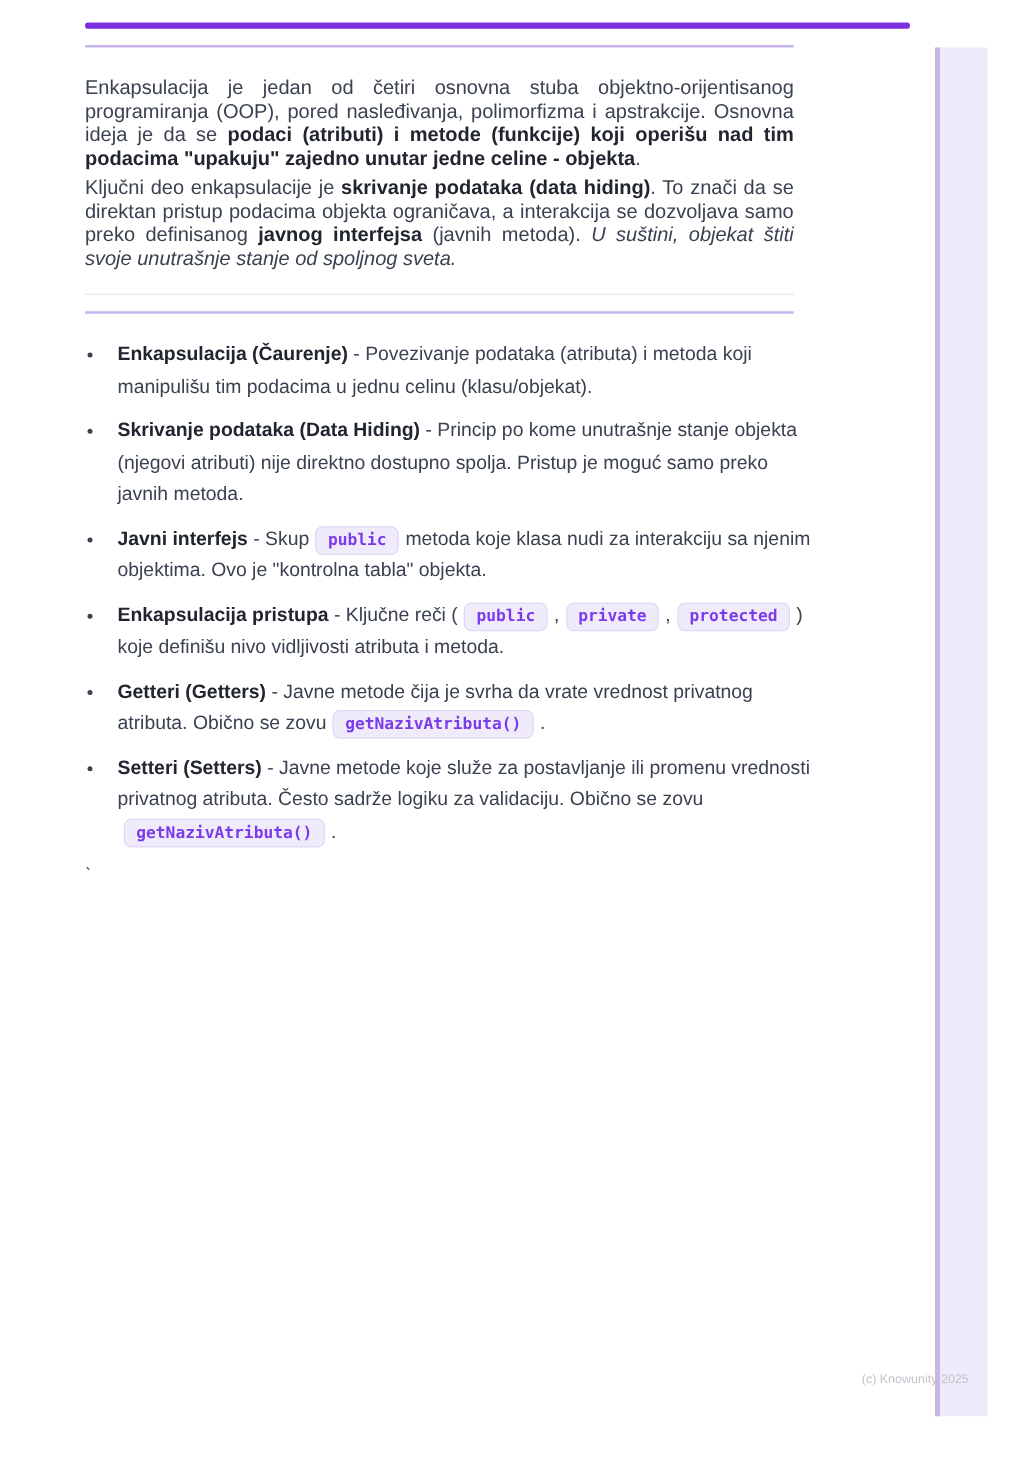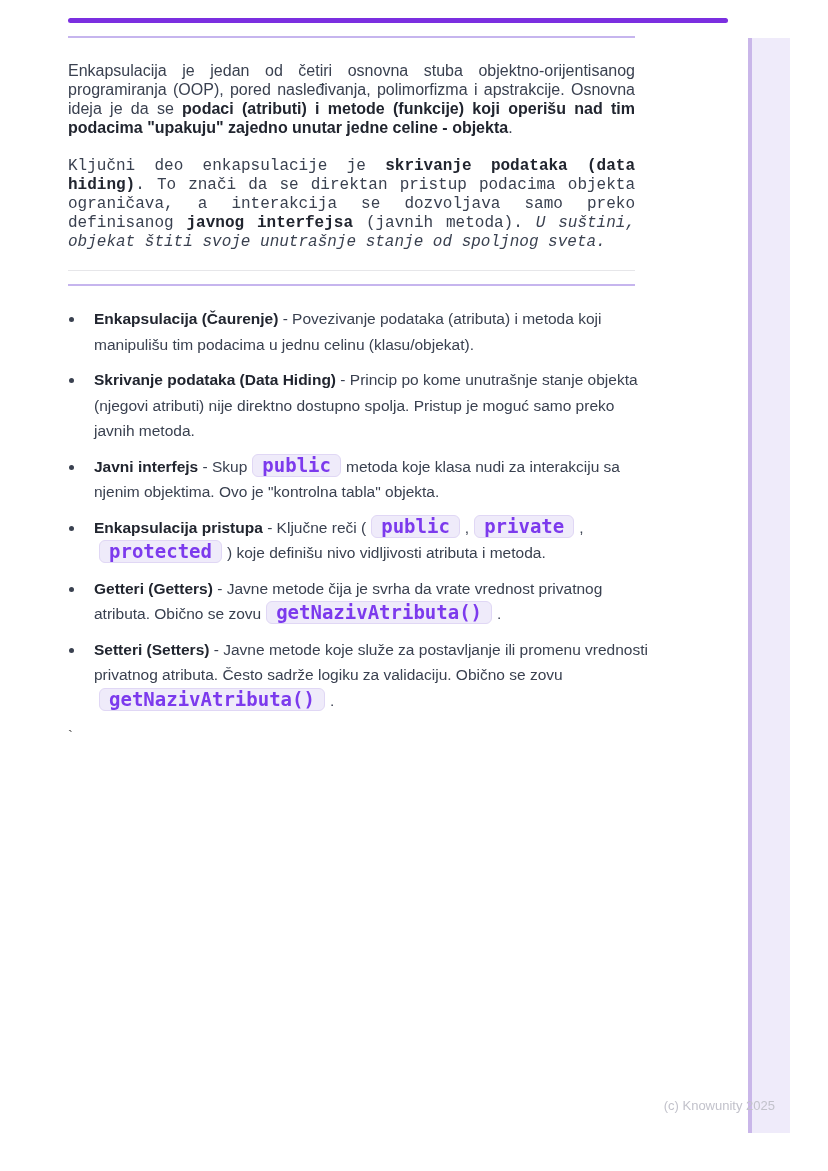--- a/index.html
+++ b/index.html
@@ -45,21 +45,21 @@
     margin-top:13px;
     width:567px; height:2px;
     background:#C6B5EE;
   }
   p.para {
     width:567px;
     margin:23px 0 0 0;
     font-size:16px; line-height:19px;
     text-align:justify;
   }
-  p.para + p.para { margin-top:20px;font-family:Liberation Mono, monospace; }
+  p.para + p.para { margin-top:4px; }
   hr.divider {
     width:567px; margin:18px 0 0 0;
     border:none; border-top:1px solid #E6E6E9;
   }
   ul.def-list {
     width:567px;
     margin:20px 0 0 0;
     padding-left:17px;
     list-style:disc outside;
   }
@@ -68,39 +68,39 @@
     margin-bottom:10px;
     font-size:15.5px; line-height:25.5px;
     text-align:left;
   }
   .seg-n { font-weight:normal; }
   .seg-b { font-weight:bold; color:#21252F; }
   .seg-i { font-style:italic; }
   .code-chip {
     display:inline-block;
     font-family:"DejaVu Sans Mono", monospace;
-    font-size:19px; font-weight:bold;
+    font-size:13px; font-weight:bold;
     line-height:19px;
     color:#7C3AED;
     background:#EFEBFA;
     border:1px solid #E0D7F5;
     border-radius:6px;
     padding:1px 9px;
     margin:0 5px;
     white-space:nowrap;
     vertical-align:baseline;
   }
   .stray-char {
     margin-top:14px;
     font-size:15px; color:#4A4A4A;
   }
   .footer-credit {
     position:absolute;
     top:1098px; right:53px;
-    font-size:13px;
+    font-size:10px;
     color:#C2C2CB;
   }
 </style>
 </head>
 <body>
 
 <div class="side-stripe"></div>
 
 <main class="content">
 

